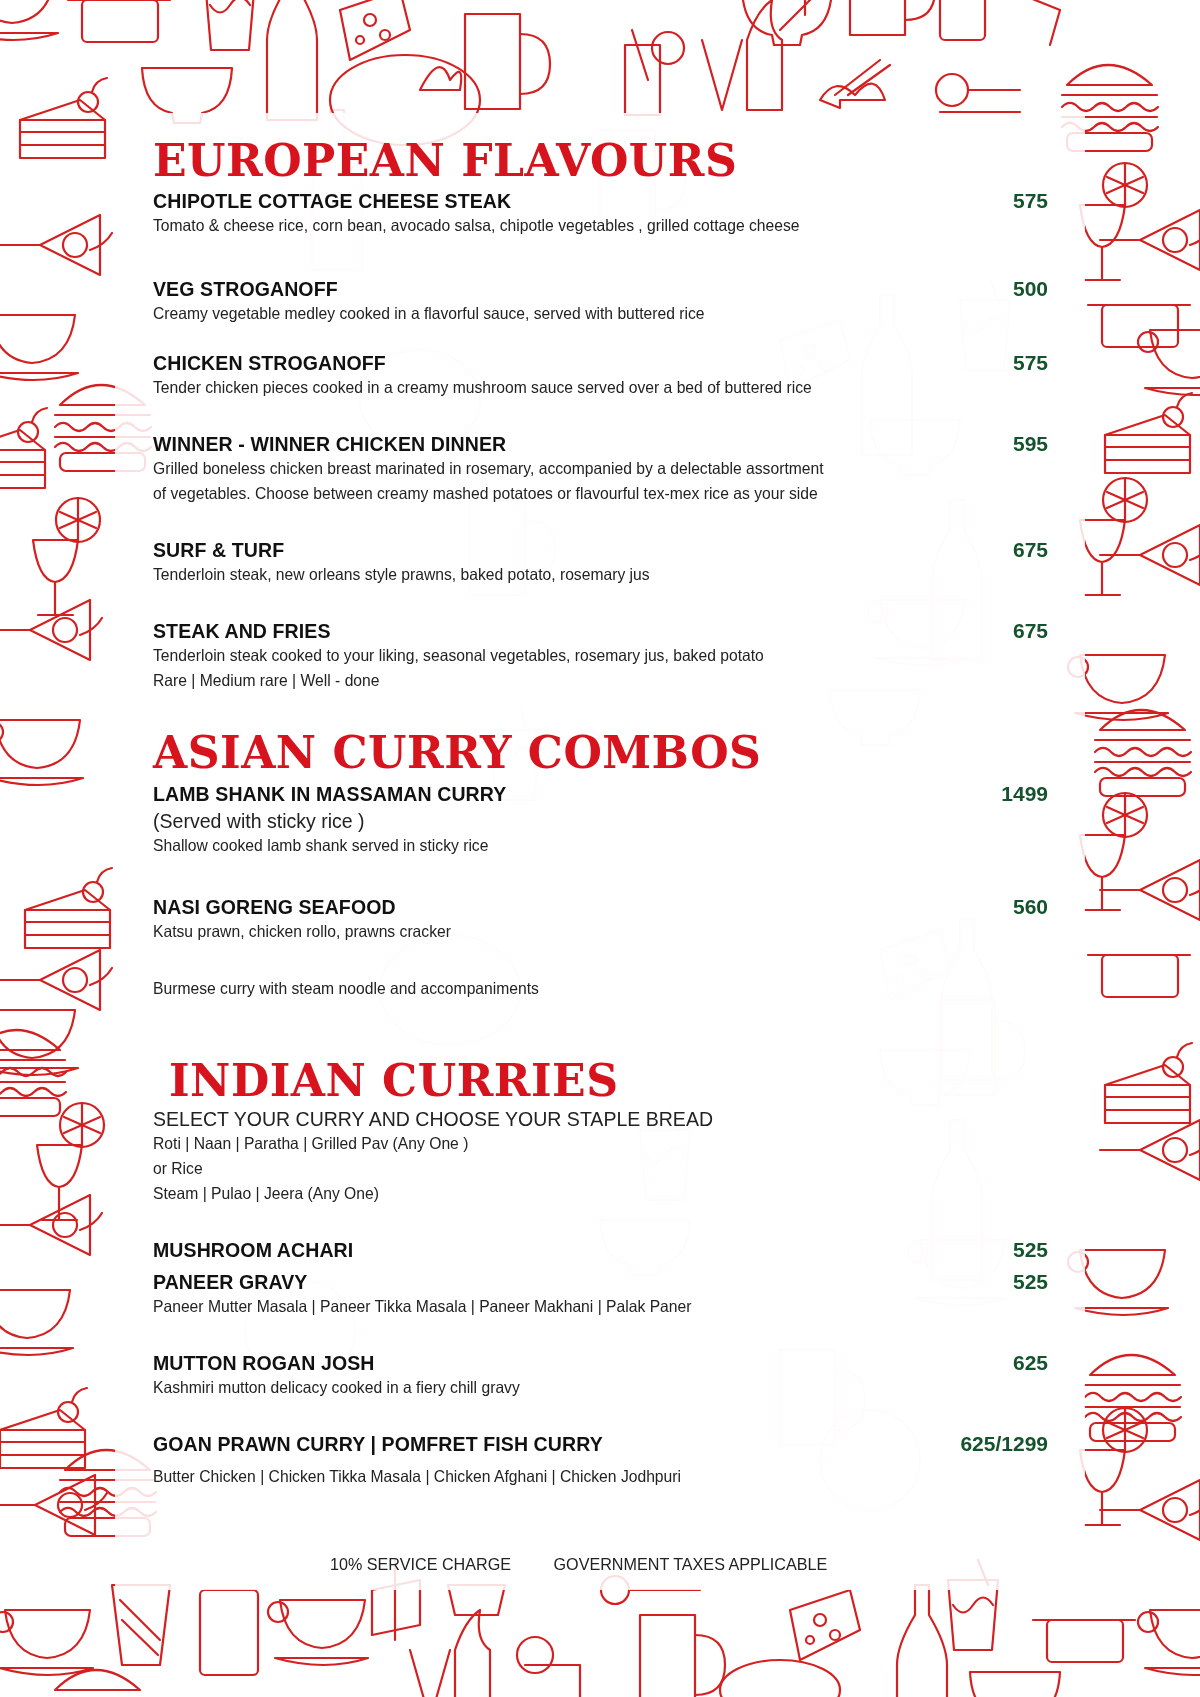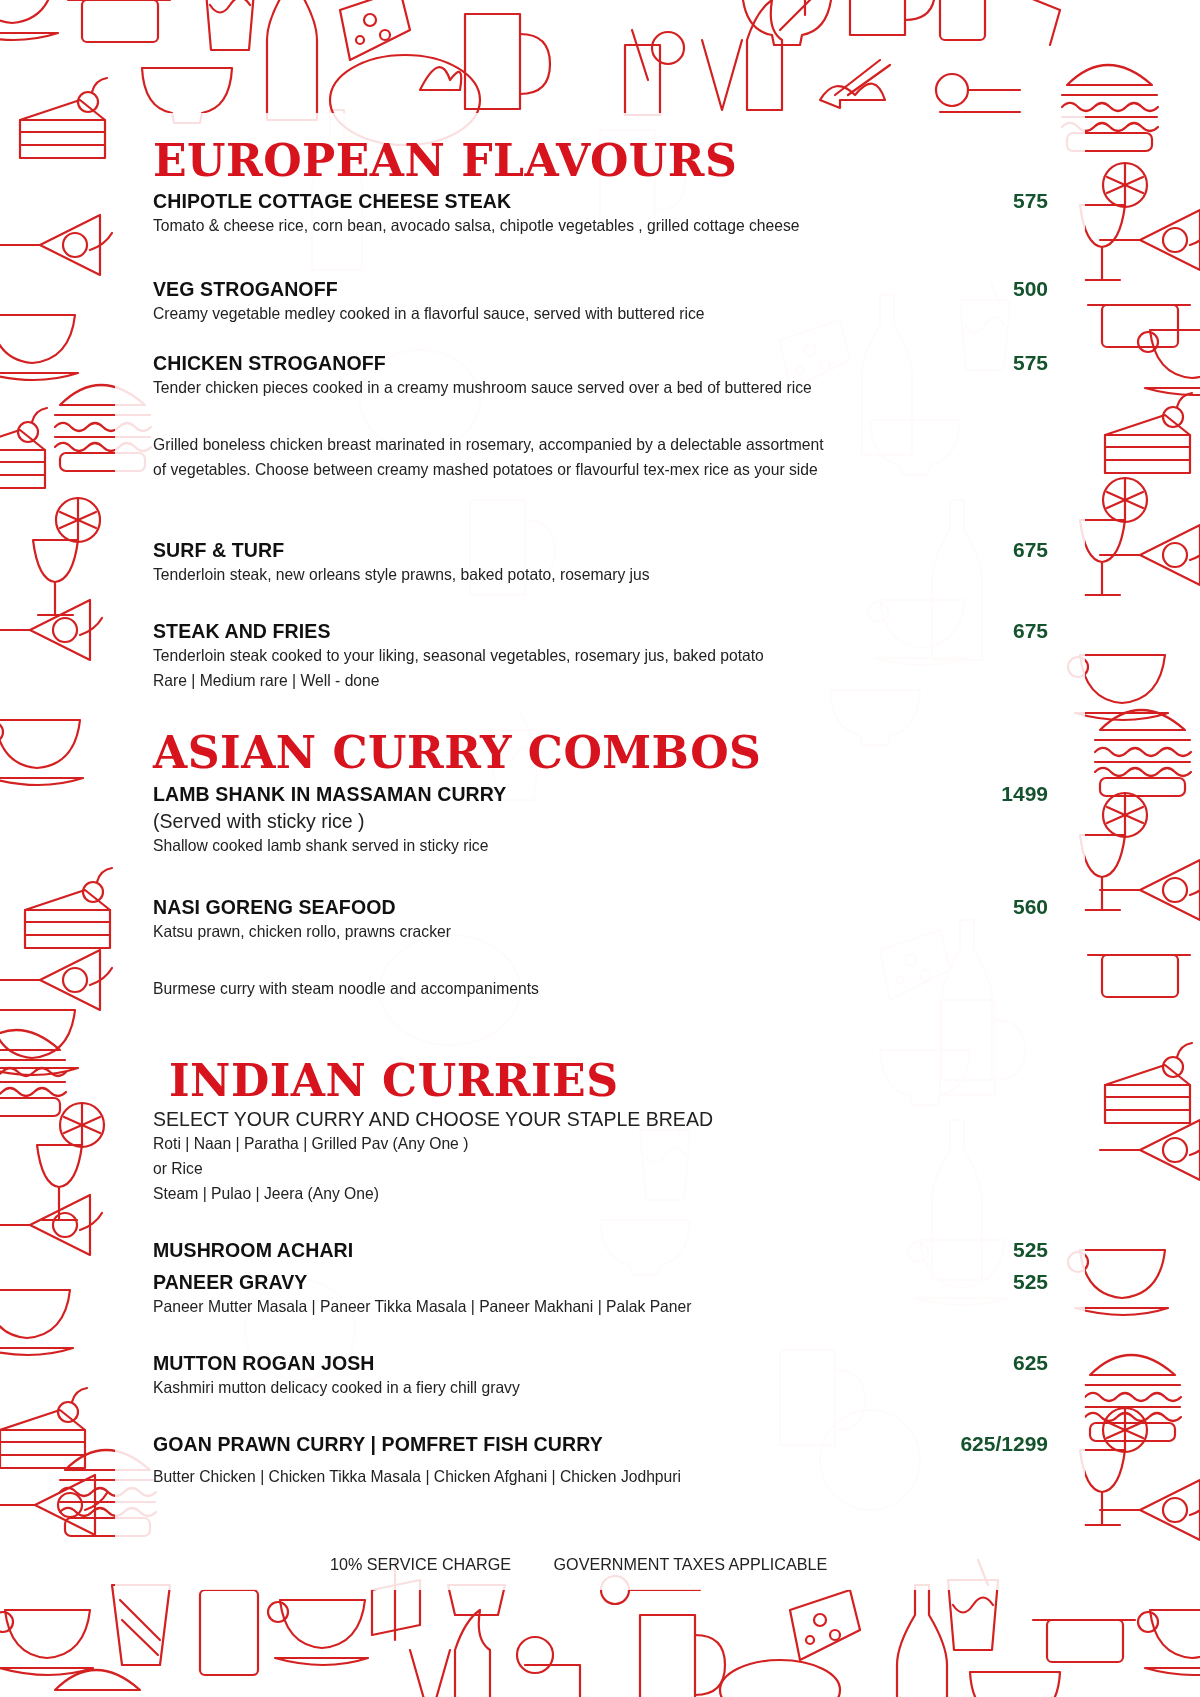--- a/index.html
+++ b/index.html
@@ -245,20 +245,24 @@
 
   <div class="abs item" style="top:221px;">
     <div class="row">
         <span class="name">CHICKEN STROGANOFF</span>
         <span class="price">575</span>
       </div>
     <div class="desc">Tender chicken pieces cooked in a creamy mushroom sauce served over a bed of buttered rice</div>
   </div>
 
   <div class="abs item" style="top:302px;">
+    <div class="row">
+        <span class="name">WINNER - WINNER CHICKEN DINNER</span>
+        <span class="price">595</span>
+      </div>
     <div class="desc">Grilled boneless chicken breast marinated in rosemary, accompanied by a delectable assortment</div>
     <div class="desc">of vegetables. Choose between creamy mashed potatoes or flavourful tex-mex rice as your side</div>
   </div>
 
   <div class="abs item" style="top:408px;">
     <div class="row">
         <span class="name">SURF &amp; TURF</span>
         <span class="price">675</span>
       </div>
     <div class="desc">Tenderloin steak, new orleans style prawns, baked potato, rosemary jus</div>

